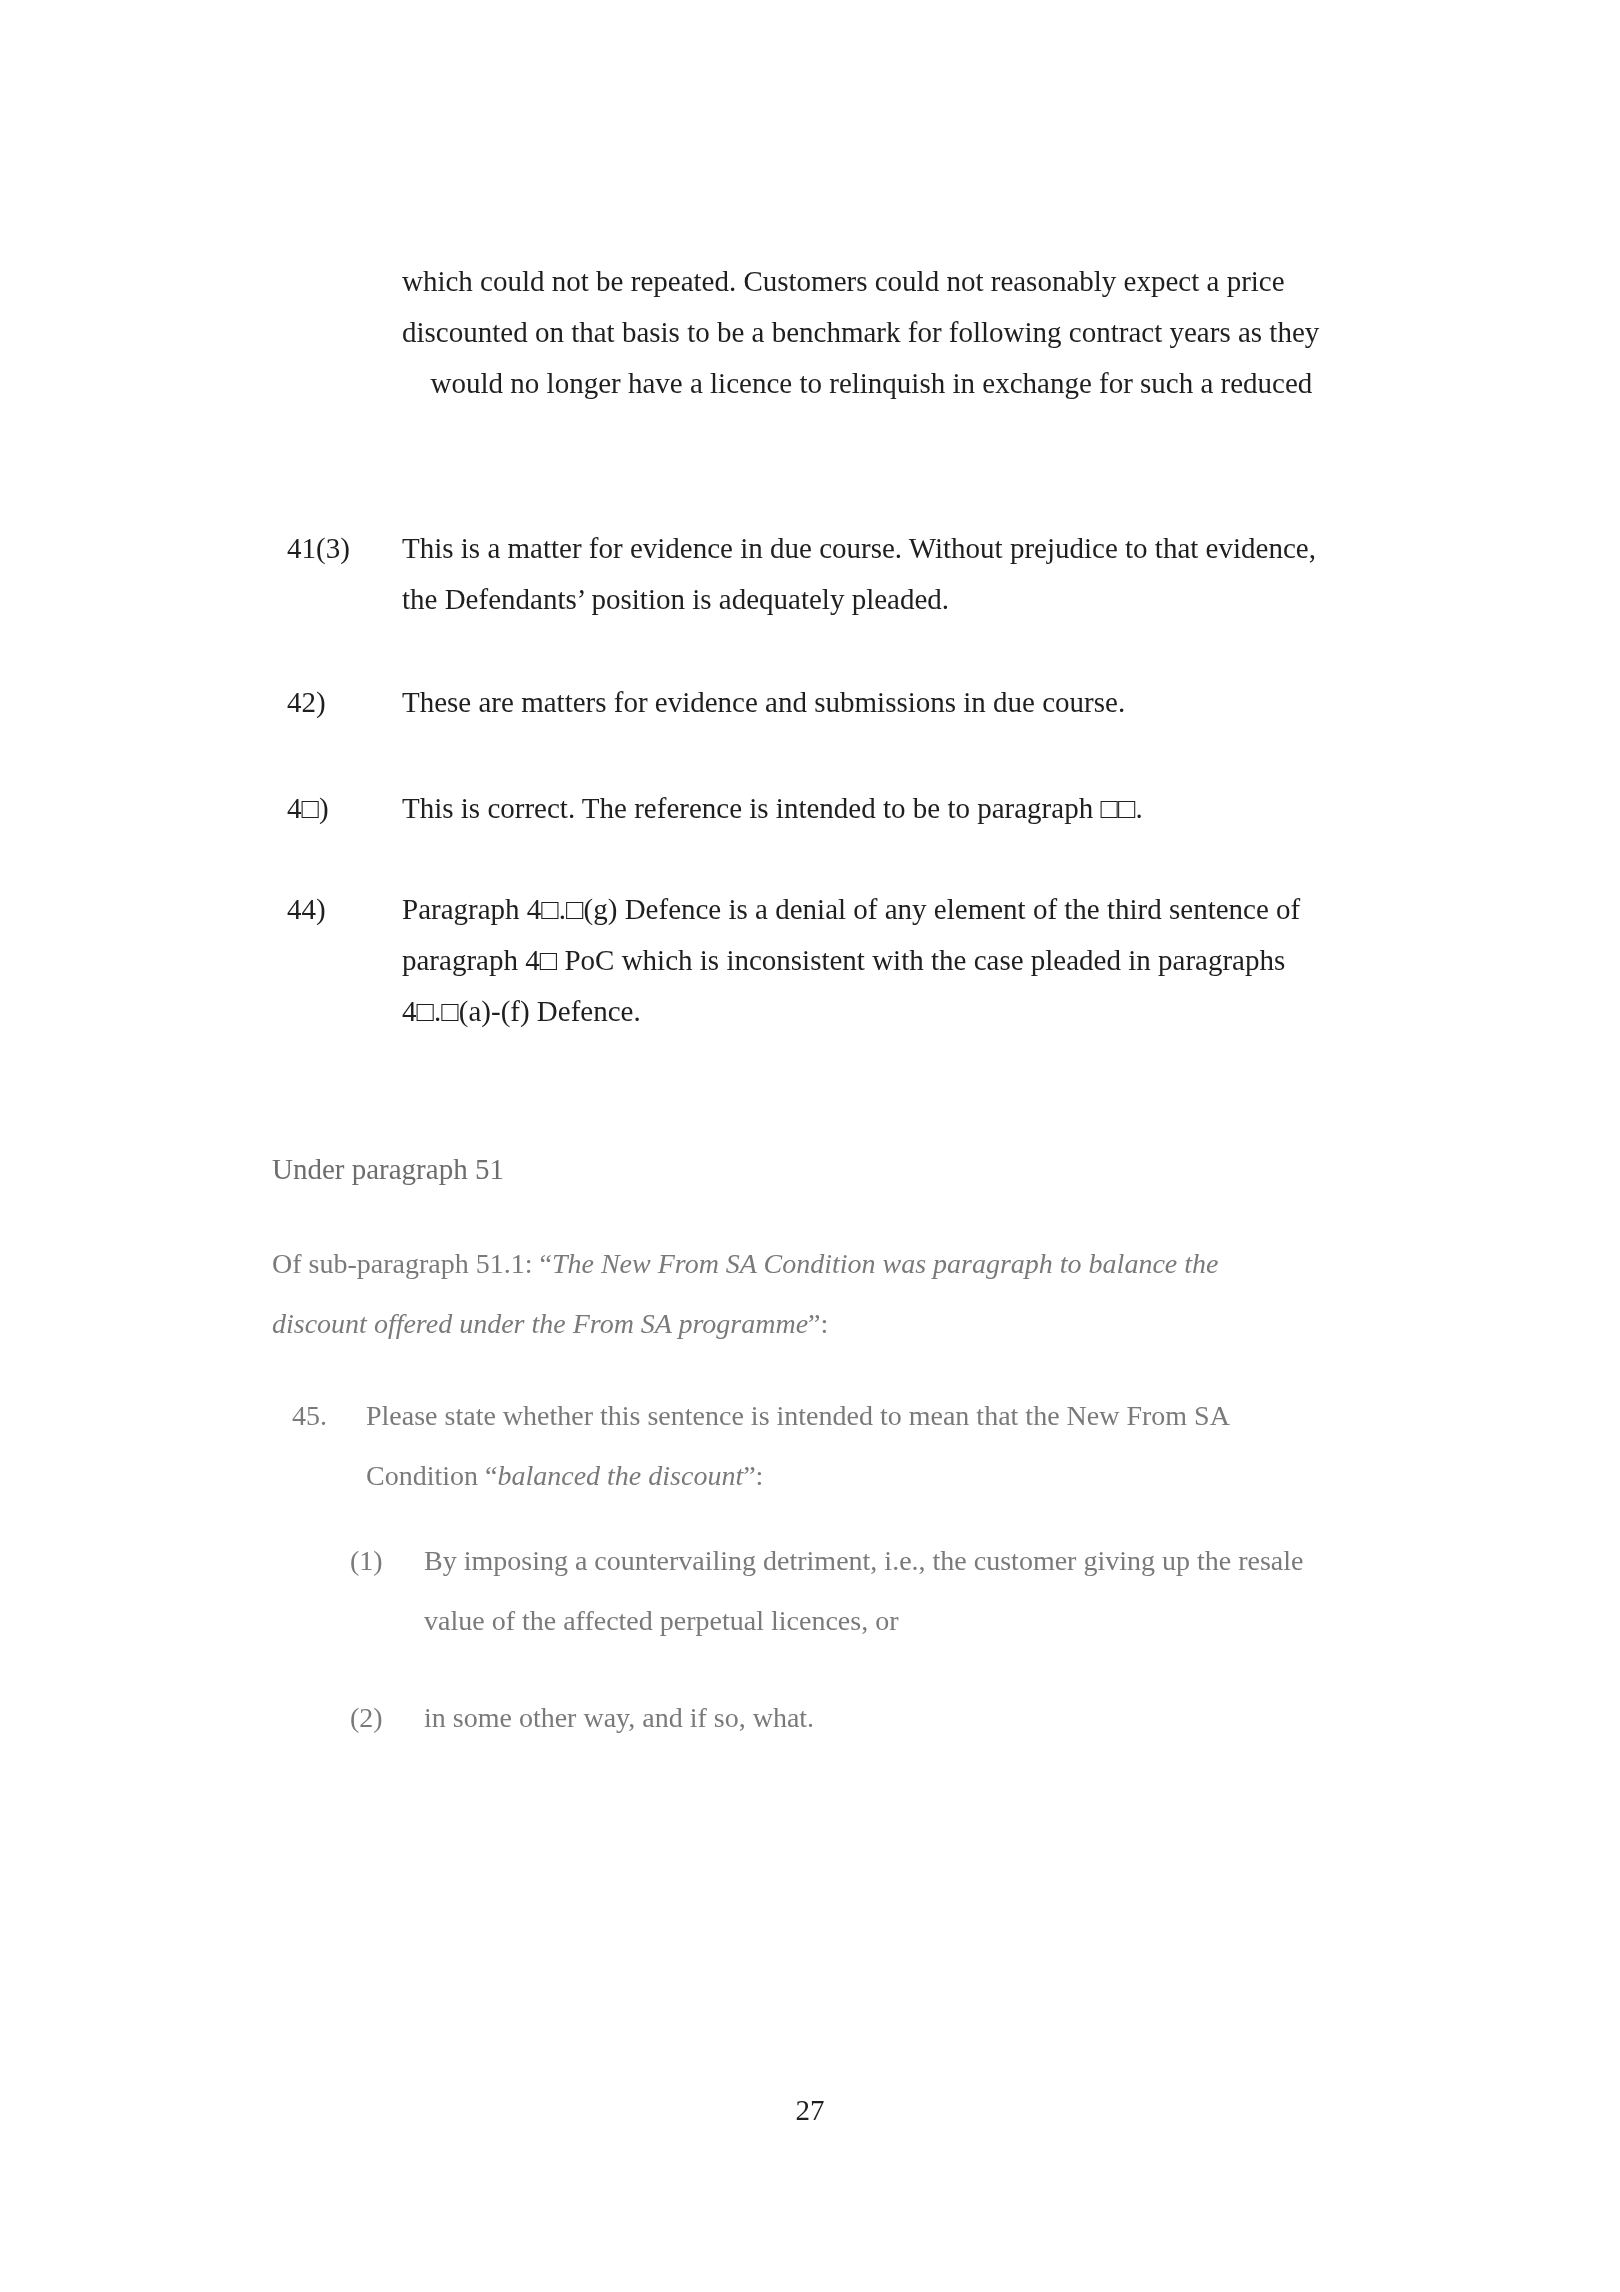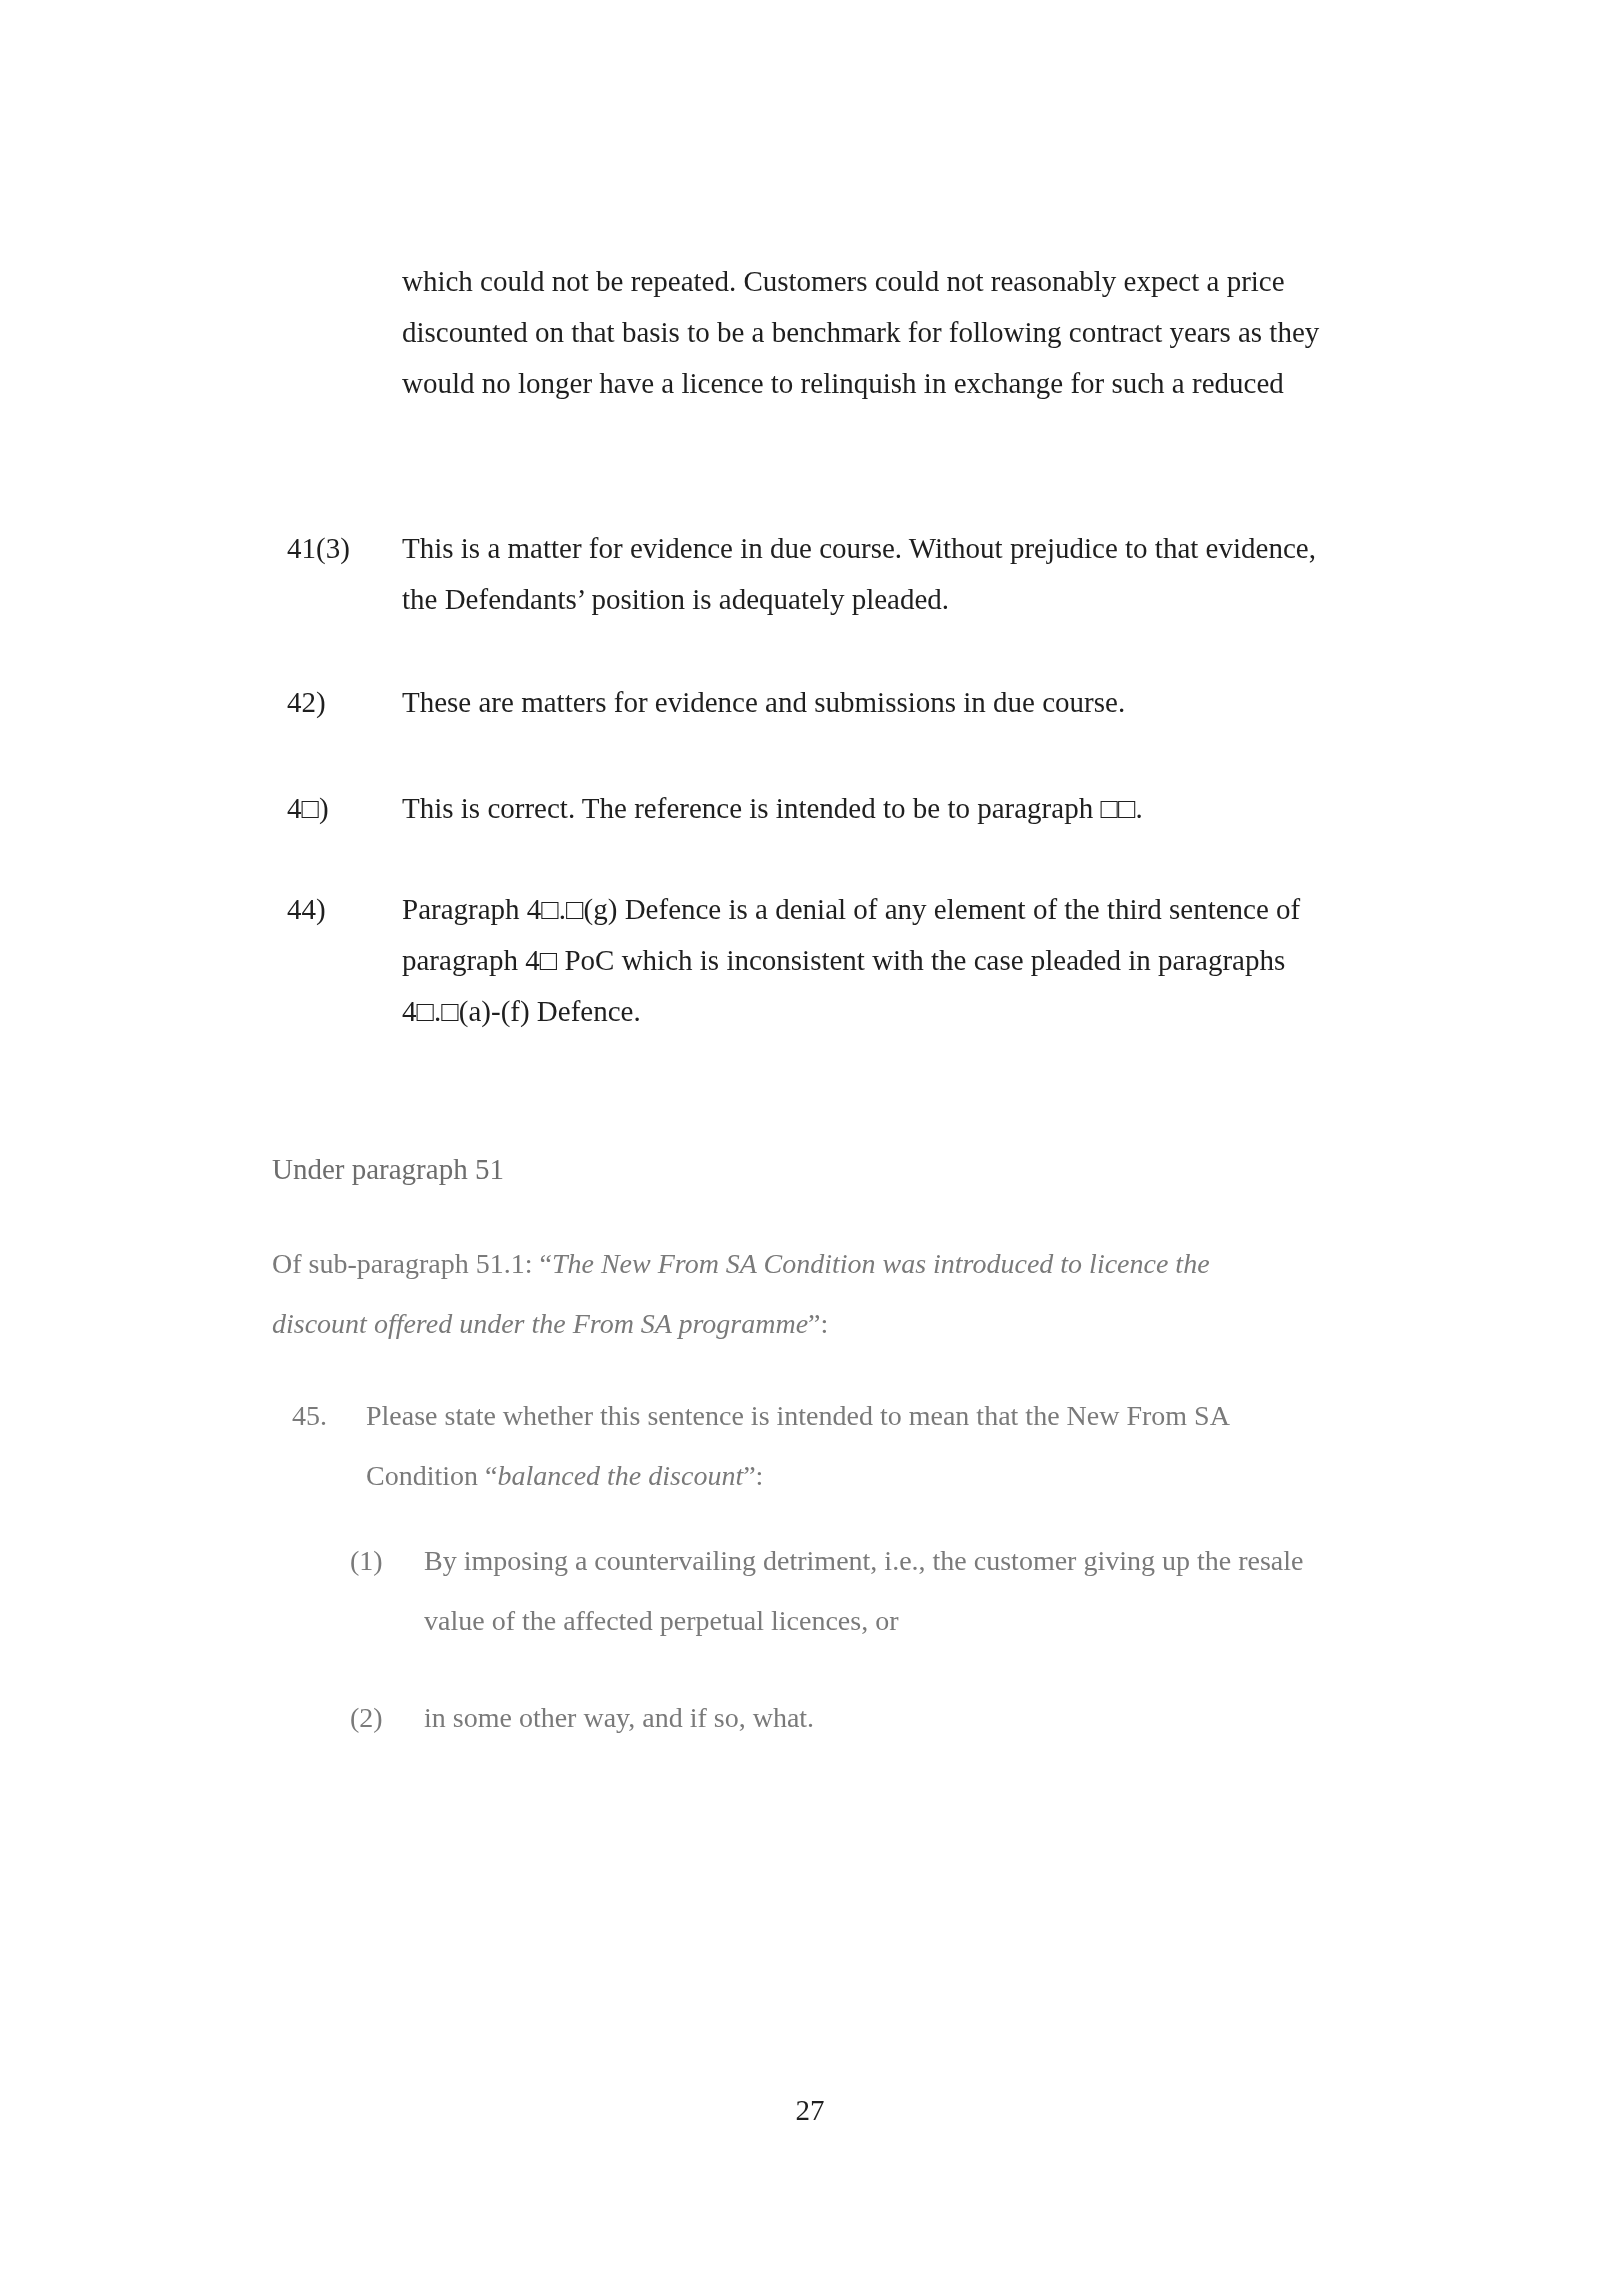--- a/index.html
+++ b/index.html
@@ -33,21 +33,21 @@
   }
 </style>
 </head>
 <body>
 
 <div class="page">
 
   <div class="block black" style="top:256px; left:402px; width:939px;">
     <div class="line j" style="word-spacing: 0px;">which could not be repeated. Customers could not reasonably expect a price</div>
     <div class="line j" style="word-spacing: 0px;">discounted on that basis to be a benchmark for following contract years as they</div>
-    <div class="line j" style="word-spacing: 0px;">would no longer have a licence to relinquish in exchange for such a reduced</div>
+    <div class="line j" style="word-spacing: 0px; text-align: center;">would no longer have a licence to relinquish in exchange for such a reduced</div>
   </div>
 
   <div class="block black item" style="top:523px; left:287px;">
     <div class="num line" style="width:115px;">41(3)</div>
     <div class="body" style="width:939px;">
       <div class="line j" style="word-spacing: 0px;">This is a matter for evidence in due course. Without prejudice to that evidence,</div>
       <div class="line">the Defendants’ position is adequately pleaded.</div>
     </div>
   </div>
 
@@ -70,21 +70,21 @@
     <div class="body" style="width:939px;">
       <div class="line j" style="word-spacing: 0px;">Paragraph 4□.□(g) Defence is a denial of any element of the third sentence of</div>
       <div class="line j" style="word-spacing: 0px;">paragraph 4□ PoC which is inconsistent with the case pleaded in paragraphs</div>
       <div class="line">4□.□(a)-(f) Defence.</div>
     </div>
   </div>
 
   <div class="heading" style="top:1144px; left:272px;">Under paragraph 51</div>
 
   <div class="block gray" style="top:1234px; left:272px; width:1069px;">
-    <div class="line j" style="word-spacing: 0px;"><span>Of sub-paragraph 51.1: “</span><span class="it">The New From SA Condition was introduced to licence the</span></div>
+    <div class="line j" style="word-spacing: 0px;"><span>Of sub-paragraph 51.1: “</span><span class="it">The New From SA Condition was paragraph to balance the</span></div>
     <div class="line"><span class="it">discount offered under the From SA programme</span><span>”:</span></div>
   </div>
 
   <div class="block gray item" style="top:1386px; left:292px;">
     <div class="num line" style="width:74px;">45.</div>
     <div class="body" style="width:975px;">
       <div class="line j" style="word-spacing: 0px;">Please state whether this sentence is intended to mean that the New From SA</div>
       <div class="line"><span>Condition “</span><span class="it">balanced the discount</span><span>”:</span></div>
     </div>
   </div>

